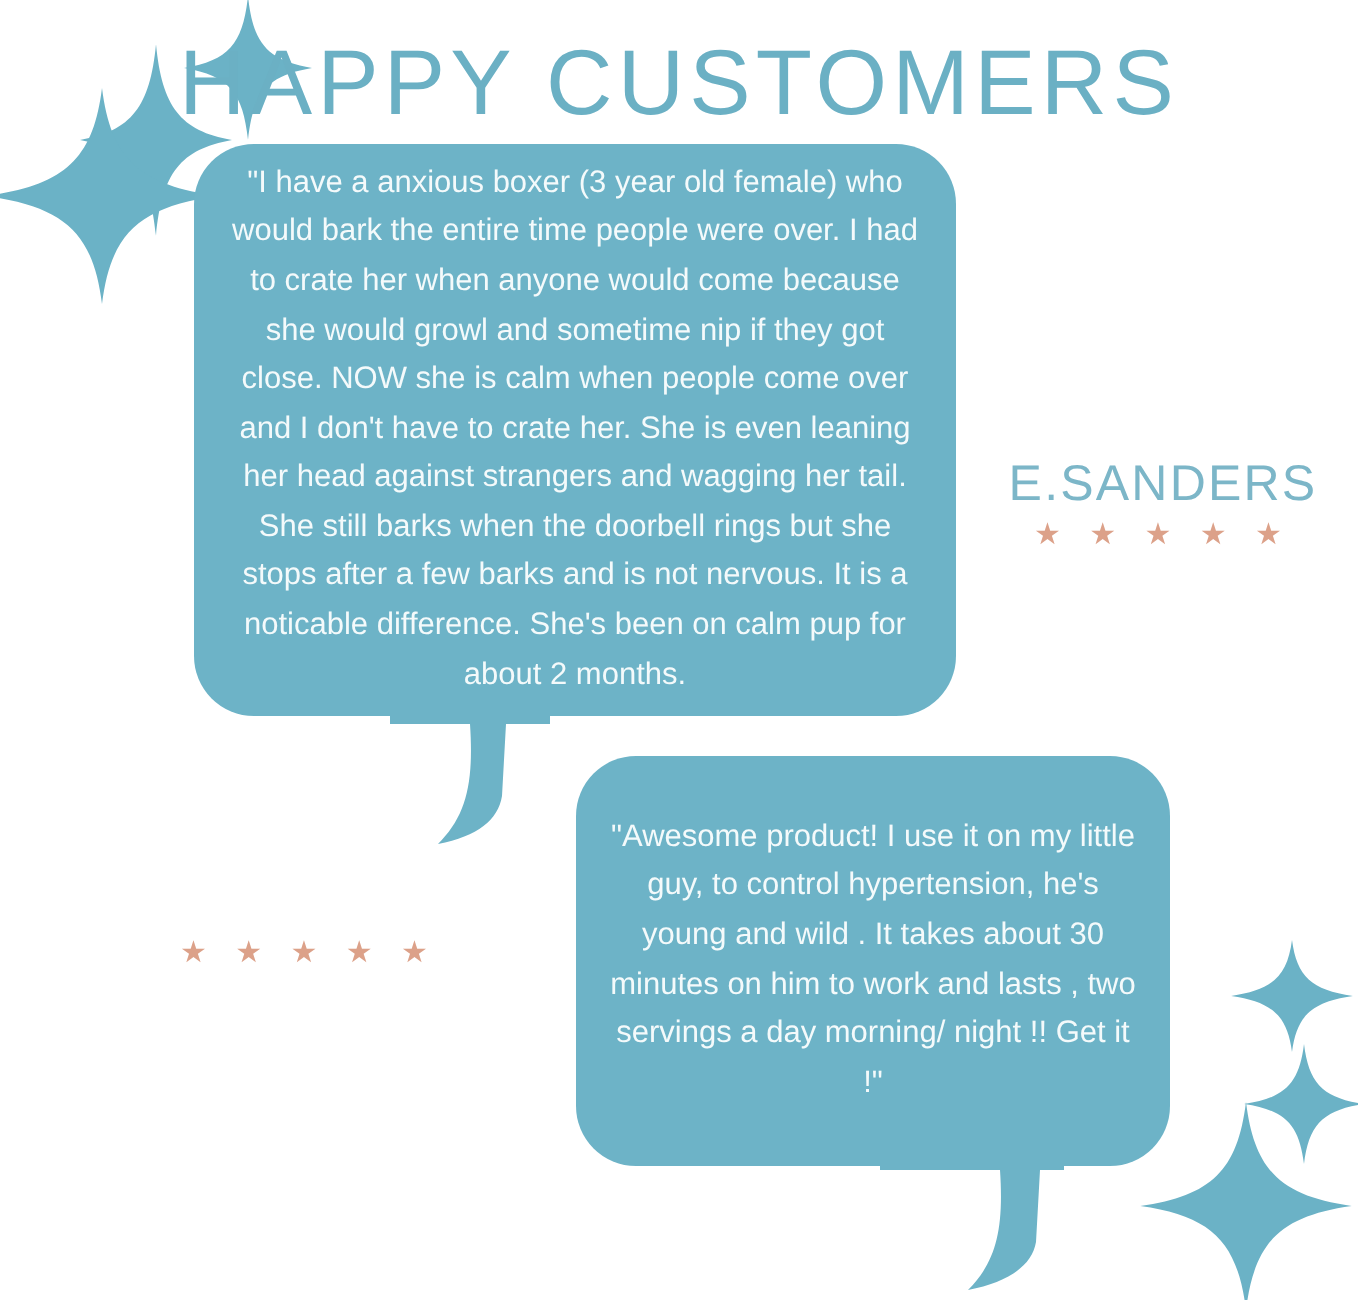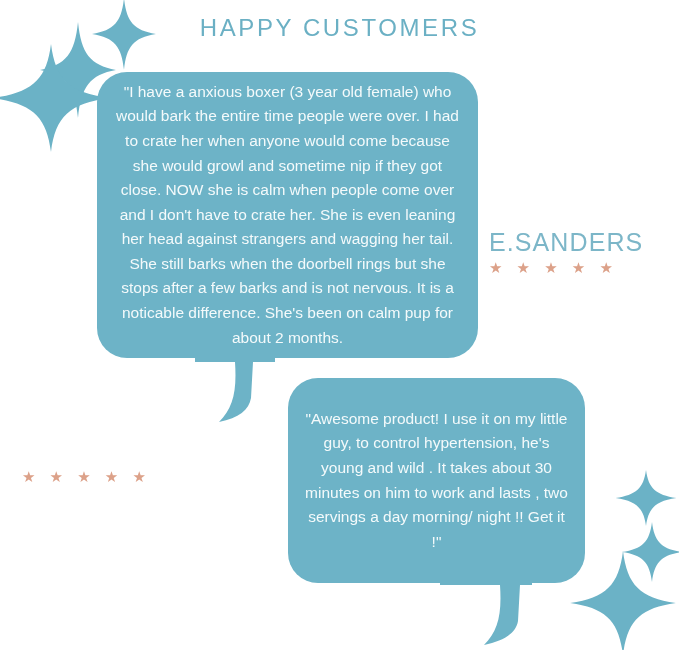--- a/index.html
+++ b/index.html
@@ -19,21 +19,21 @@
   }
 
   
   .page-title {
     position: absolute;
     left: 0;
     top: 14px;
     width: 679px;
     text-align: center;
     font-family: "Liberation Sans", sans-serif;
-    font-size: 24px;
+    font-size: 46px;
     font-weight: 300;
     letter-spacing: 2.6px;
     color: #6BB0C4;
     white-space: nowrap;
   }
 
   
   .sparkle {
     position: absolute;
     fill: #6BB2C6;
@@ -89,21 +89,21 @@
   #bubble-two-tail {
     left: 440px;
     top: 577px;
     width: 92px;
     height: 70px;
   }
 
   
   .attribution {
     position: absolute;
-    text-align: left;
+    text-align: center;
   }
   .attribution-name {
     font-family: "Liberation Sans", sans-serif;
     font-size: 25px;
     font-weight: 300;
     letter-spacing: 1.1px;
     color: #7CB6C8;
     white-space: nowrap;
   }
   .stars {

